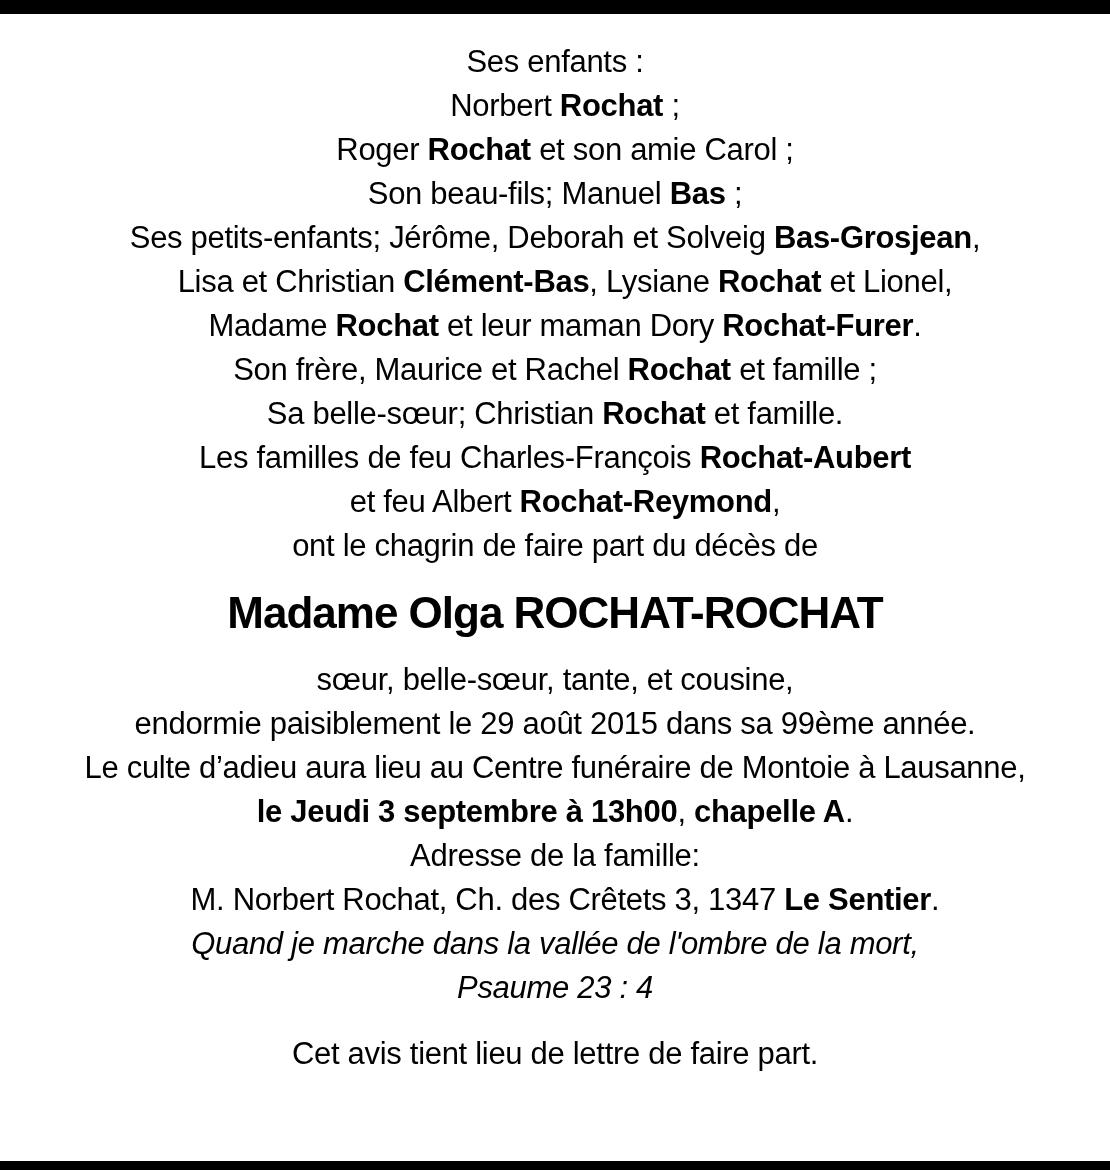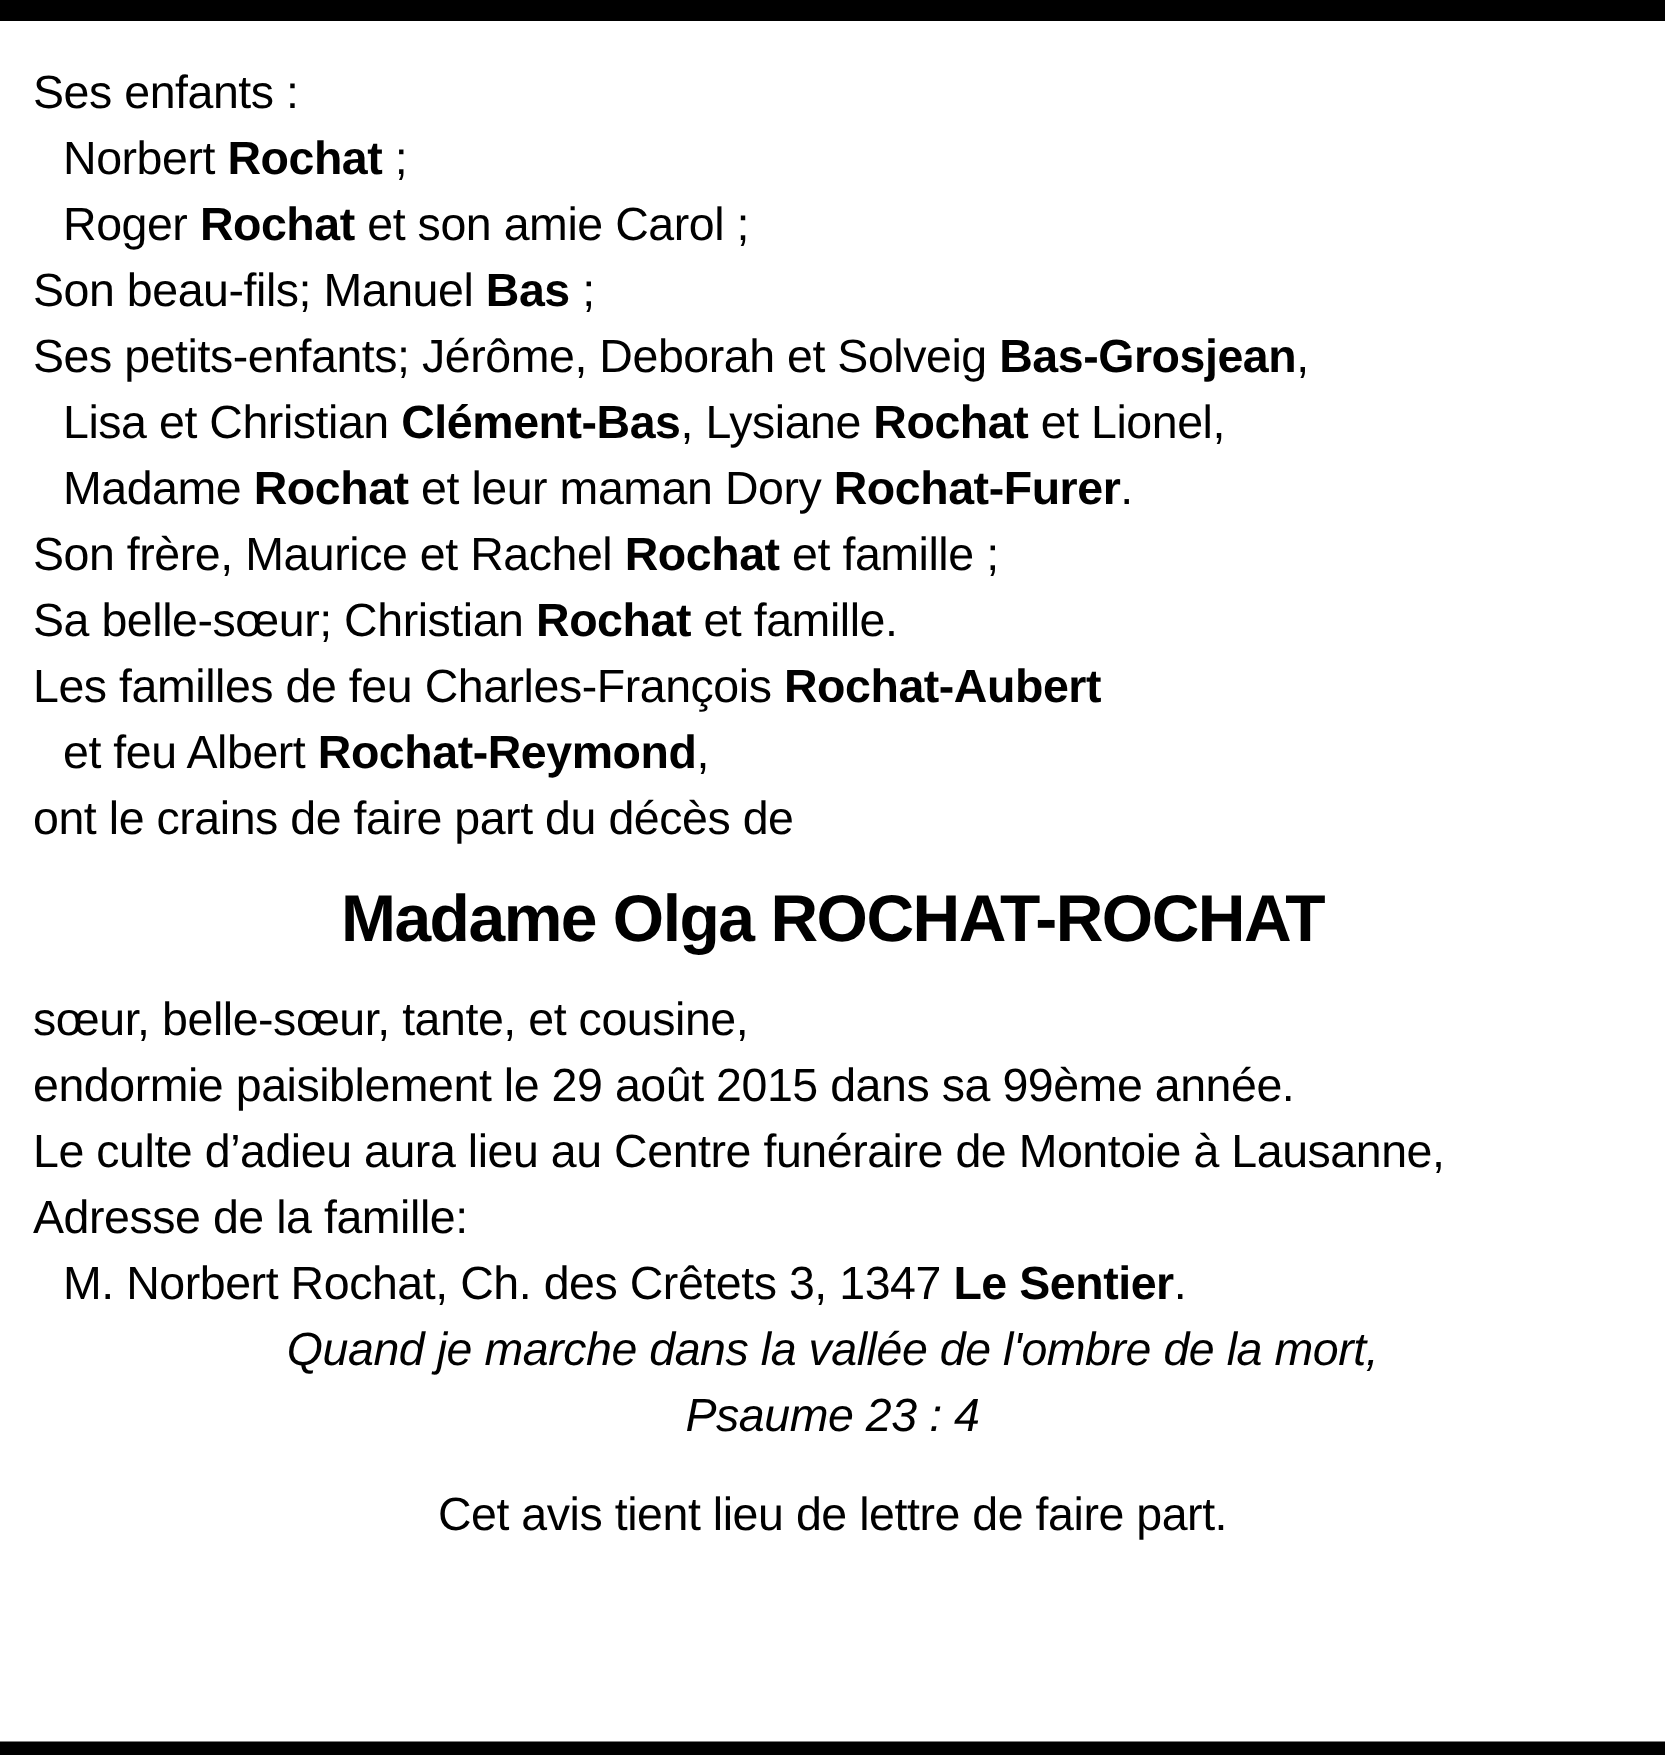--- a/index.html
+++ b/index.html
@@ -23,21 +23,21 @@
   .content {
     padding: 40px 22px 0 22px;
   }
   .line {
     font-size: 31px;
     line-height: 44px;
     letter-spacing: -0.3px;
     white-space: nowrap;
   }
   .line.indent { padding-left: 20px; }
-  .align-left { text-align: left; }
+  .align-left { text-align: center; }
   .align-center { text-align: center; }
   .align-right { text-align: center; }
   .b { font-weight: bold; }
   .i { font-style: italic; }
   .title {
     font-size: 44px;
     line-height: 90px;
     letter-spacing: -1px;
   }
   .closing { margin-top: 22px; }
@@ -52,25 +52,26 @@
     <div class="line align-left indent"><span>Norbert </span><span class="b">Rochat</span><span> ;</span></div>
     <div class="line align-left indent"><span>Roger </span><span class="b">Rochat</span><span> et son amie Carol ;</span></div>
     <div class="line align-left"><span>Son beau-fils; Manuel </span><span class="b">Bas</span><span> ;</span></div>
     <div class="line align-left"><span>Ses petits-enfants; Jérôme, Deborah et Solveig </span><span class="b">Bas-Grosjean</span><span>,</span></div>
     <div class="line align-left indent"><span>Lisa et Christian </span><span class="b">Clément-Bas</span><span>, Lysiane </span><span class="b">Rochat</span><span> et Lionel,</span></div>
     <div class="line align-left indent"><span>Madame </span><span class="b">Rochat</span><span> et leur maman Dory </span><span class="b">Rochat-Furer</span><span>.</span></div>
     <div class="line align-left"><span>Son frère, Maurice et Rachel </span><span class="b">Rochat</span><span> et famille ;</span></div>
     <div class="line align-left"><span>Sa belle-sœur; Christian </span><span class="b">Rochat</span><span> et famille.</span></div>
     <div class="line align-left"><span>Les familles de feu Charles-François </span><span class="b">Rochat-Aubert</span></div>
     <div class="line align-left indent"><span>et feu Albert </span><span class="b">Rochat-Reymond</span><span>,</span></div>
-    <div class="line align-left"><span>ont le crains de faire part du décès de</span></div>
+    <div class="line align-left"><span>ont le chagrin de faire part du décès de</span></div>
     <div class="line align-center title"><span class="b">Madame Olga ROCHAT-ROCHAT</span></div>
     <div class="line align-left"><span>sœur, belle-sœur, tante, et cousine,</span></div>
     <div class="line align-left"><span>endormie paisiblement le 29 août 2015 dans sa 99ème année.</span></div>
     <div class="line align-left"><span>Le culte d’adieu aura lieu au Centre funéraire de Montoie à Lausanne,</span></div>
+    <div class="line align-center"><span class="b">le Jeudi 3 septembre à 13h00</span><span>, </span><span class="b">chapelle A</span><span>.</span></div>
     <div class="line align-left"><span>Adresse de la famille:</span></div>
     <div class="line align-left indent"><span>M. Norbert Rochat, Ch. des Crêtets 3, 1347 </span><span class="b">Le Sentier</span><span>.</span></div>
     <div class="line align-right"><span class="i">Quand je marche dans la vallée de l'ombre de la mort,</span></div>
     <div class="line align-right"><span class="i">Psaume 23 : 4</span></div>
     <div class="line align-center closing"><span>Cet avis tient lieu de lettre de faire part.</span></div>
   </div>
 
 <div class="bar bar-bottom"></div>
 
 </body></html>

